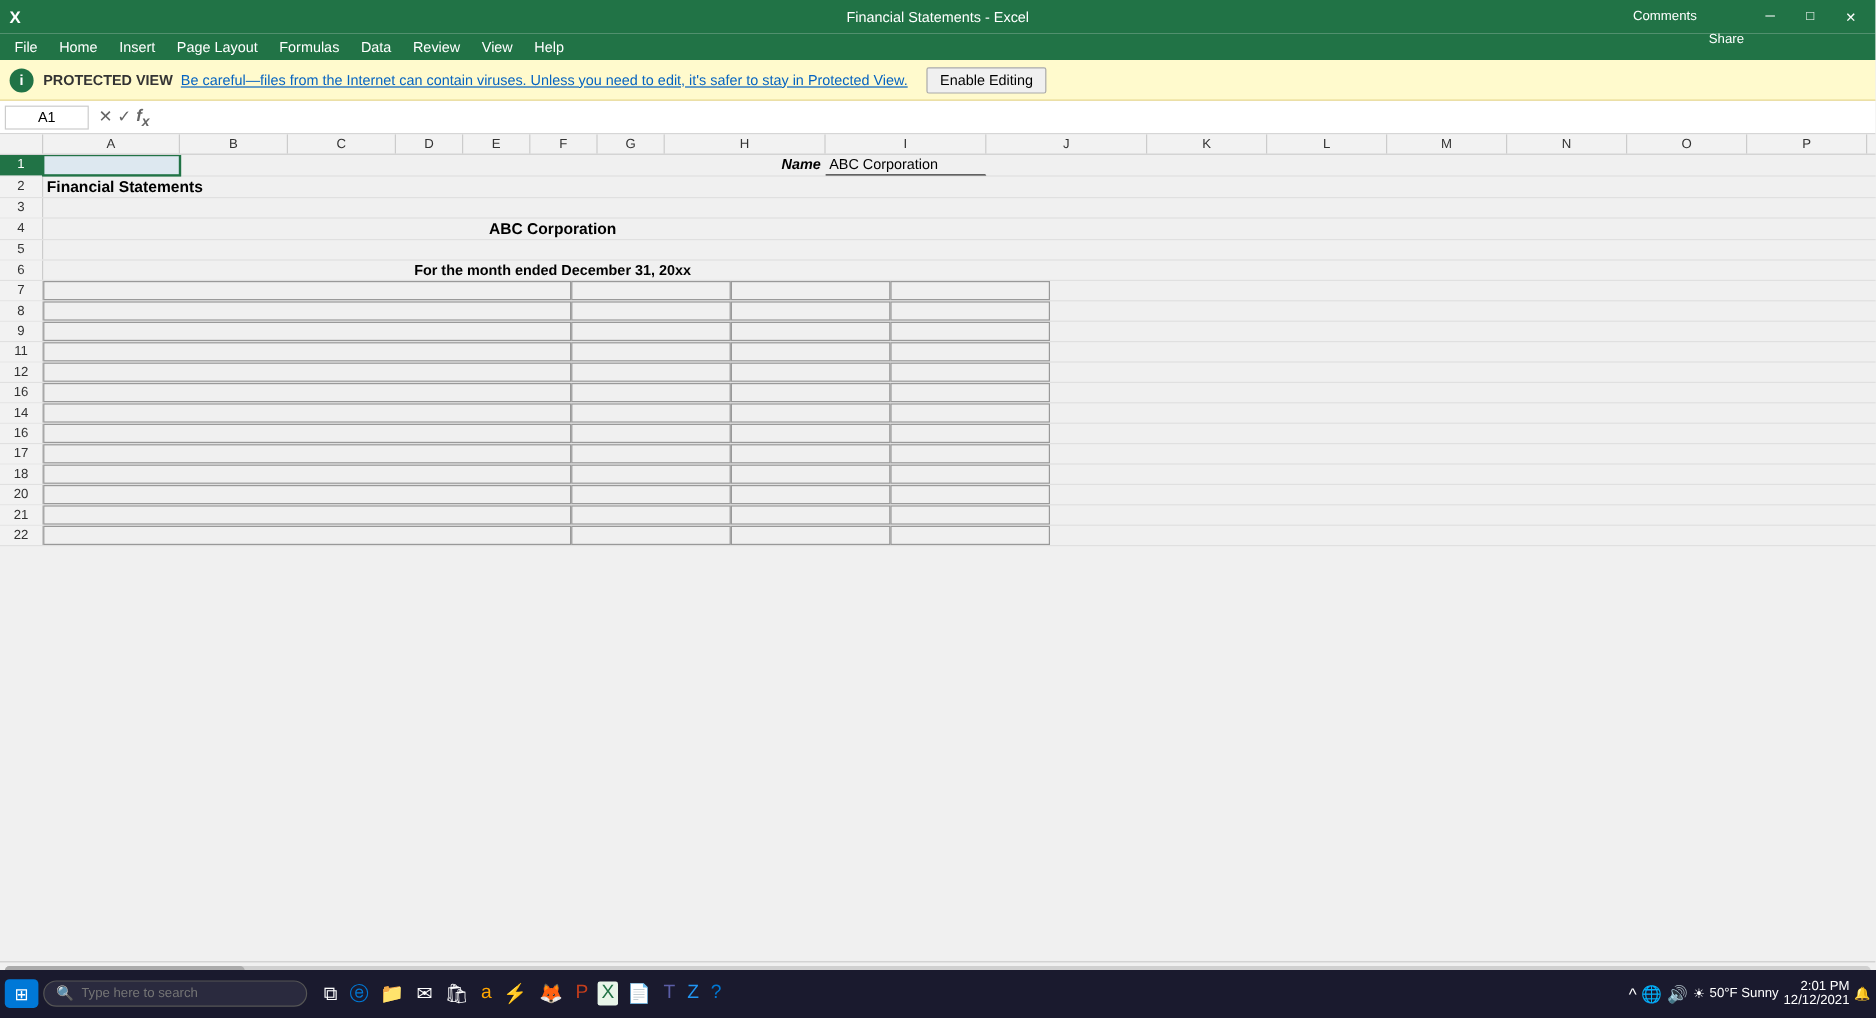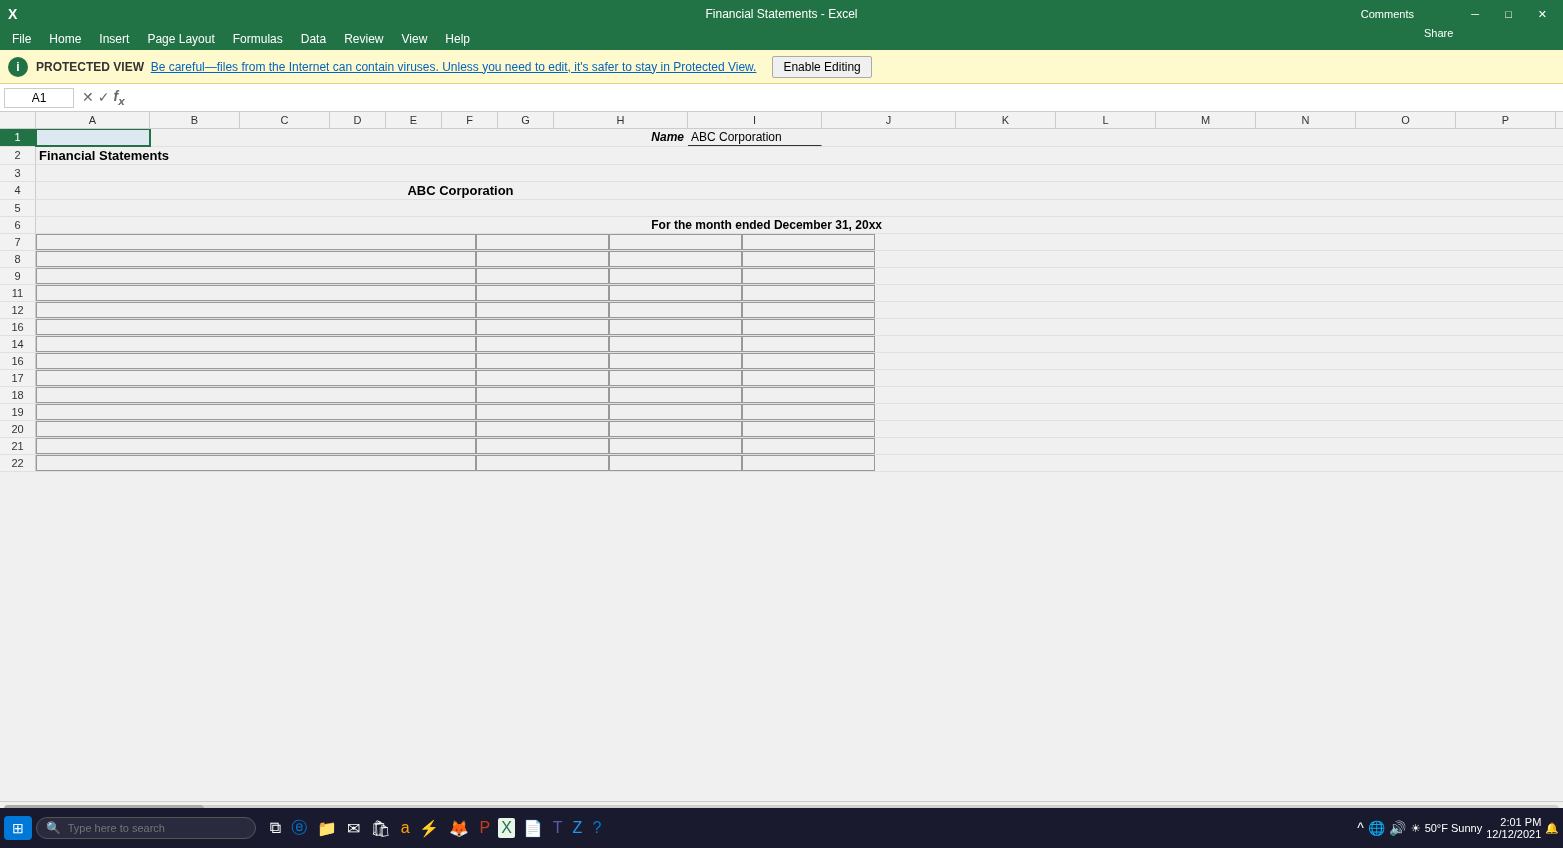--- a/index.html
+++ b/index.html
@@ -416,21 +416,21 @@
       <div class="cell" style="width:100px;min-width:100px;"></div>
       <div class="cell" style="width:100px;min-width:100px;"></div>
       <div class="cell" style="width:100px;min-width:100px;"></div>
       <div class="cell" style="width:100px;min-width:100px;"></div>
       <div class="cell" style="width:100px;min-width:100px;"></div>
       <div class="cell" style="width:100px;min-width:100px;"></div>
     </div>
 
     <div class="sheet-row">
       <div class="row-num">6</div>
-      <div class="cell" style="width:850px;min-width:850px;font-weight:bold;font-size:12px;text-align:right;">For the month ended December 31, 20xx</div>
+      <div class="cell" style="width:850px;min-width:850px;font-weight:bold;font-size:12px;text-align:center;">For the month ended December 31, 20xx</div>
       <div class="cell" style="width:100px;min-width:100px;"></div>
       <div class="cell" style="width:100px;min-width:100px;"></div>
       <div class="cell" style="width:100px;min-width:100px;"></div>
       <div class="cell" style="width:100px;min-width:100px;"></div>
       <div class="cell" style="width:100px;min-width:100px;"></div>
       <div class="cell" style="width:100px;min-width:100px;"></div>
       <div class="cell" style="width:100px;min-width:100px;"></div>
     </div>
 
     <div class="sheet-row">
@@ -545,33 +545,20 @@
         <div class="cell" style="width: 133px; min-width: 133px; border: 1px solid rgb(153, 153, 153);"></div>
         <div class="cell" style="width: 100px; min-width: 100px;"></div>
         <div class="cell" style="width: 100px; min-width: 100px;"></div>
         <div class="cell" style="width: 100px; min-width: 100px;"></div>
         <div class="cell" style="width: 100px; min-width: 100px;"></div>
         <div class="cell" style="width: 100px; min-width: 100px;"></div>
         <div class="cell" style="width: 100px; min-width: 100px;"></div>
       </div>
       <div class="sheet-row">
         <div class="row-num">18</div>
-        <div class="cell" style="width: 440px; min-width: 440px; border: 1px solid rgb(153, 153, 153);"></div>
-        <div class="cell" style="width: 133px; min-width: 133px; border: 1px solid rgb(153, 153, 153);"></div>
-        <div class="cell" style="width: 133px; min-width: 133px; border: 1px solid rgb(153, 153, 153);"></div>
-        <div class="cell" style="width: 133px; min-width: 133px; border: 1px solid rgb(153, 153, 153);"></div>
-        <div class="cell" style="width: 100px; min-width: 100px;"></div>
-        <div class="cell" style="width: 100px; min-width: 100px;"></div>
-        <div class="cell" style="width: 100px; min-width: 100px;"></div>
-        <div class="cell" style="width: 100px; min-width: 100px;"></div>
-        <div class="cell" style="width: 100px; min-width: 100px;"></div>
-        <div class="cell" style="width: 100px; min-width: 100px;"></div>
-      </div>
-      <div class="sheet-row">
-        <div class="row-num">19</div>
         <div class="cell" style="width: 440px; min-width: 440px; border: 1px solid rgb(153, 153, 153);"></div>
         <div class="cell" style="width: 133px; min-width: 133px; border: 1px solid rgb(153, 153, 153);"></div>
         <div class="cell" style="width: 133px; min-width: 133px; border: 1px solid rgb(153, 153, 153);"></div>
         <div class="cell" style="width: 133px; min-width: 133px; border: 1px solid rgb(153, 153, 153);"></div>
         <div class="cell" style="width: 100px; min-width: 100px;"></div>
         <div class="cell" style="width: 100px; min-width: 100px;"></div>
         <div class="cell" style="width: 100px; min-width: 100px;"></div>
         <div class="cell" style="width: 100px; min-width: 100px;"></div>
         <div class="cell" style="width: 100px; min-width: 100px;"></div>
         <div class="cell" style="width: 100px; min-width: 100px;"></div>

